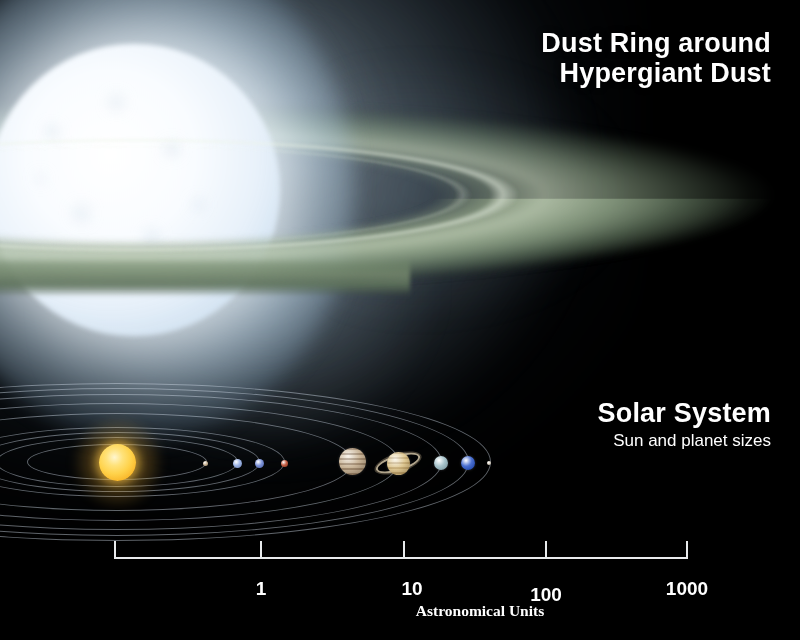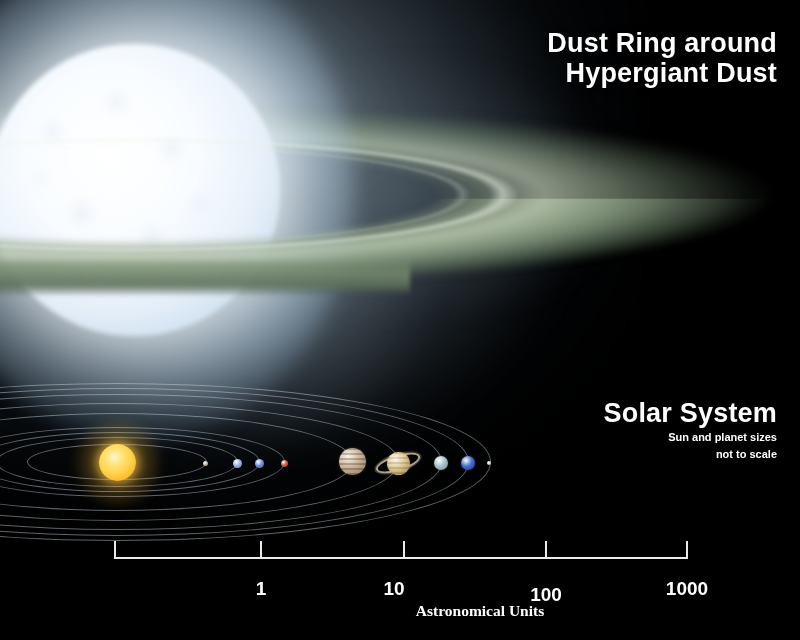--- a/index.html
+++ b/index.html
@@ -155,29 +155,29 @@
       rgba(128,146,120,0.10) 0%,
       rgba(108,128,102,0.78) 16%,
       rgba(124,142,116,0.92) 42%,
       rgba(96,116,92,0.86) 70%,
       rgba(70,88,68,0.34) 92%,
       rgba(0,0,0,0) 100%);
     filter:blur(2.2px);
   }
 
   
-  .title-block{position:absolute;right:23px;text-align:right;color:#fff;}
+  .title-block{position:absolute;right:29px;text-align:right;color:#fff;}
   .title-main{
     font-size:27px;font-weight:bold;line-height:1.12;letter-spacing:.2px;
     text-shadow:0 0 6px rgba(0,0,0,.9);
   }
   #hypergiant-title{top:28px;}
   #solar-title{top:398px;}
   .title-sub{
-    font-size:11px;font-weight:bold;line-height:1.22;margin-top:3px;
+    font-size:17px;font-weight:normal;line-height:1.22;margin-top:3px;
     text-shadow:0 0 5px rgba(0,0,0,.9);
   }
 
   
   .solar{position:absolute;left:0;top:368px;width:800px;height:180px;}
   .orbit{
     position:absolute;border:1px solid rgba(205,216,228,0.46);
     border-radius:50%;box-sizing:border-box;
   }
   .planet{position:absolute;border-radius:50%;}
@@ -260,30 +260,29 @@
       <div style="position: absolute; left: 375px; top: 455px; width: 46px; height: 16px; border-radius: 50%; border: 2px solid rgba(226, 210, 178, 0.78); box-sizing: border-box; transform: rotate(-17deg); box-shadow: rgba(196, 176, 140, 0.35) 0px 0px 0px 1.5px;"></div>
       <div class="planet" style="left: 386.5px; top: 451.5px; width: 23px; height: 23px; background: repeating-linear-gradient(rgba(150, 120, 70, 0.26) 0px, rgba(150, 120, 70, 0.26) 2px, rgba(242, 226, 182, 0.22) 2px, rgba(242, 226, 182, 0.22) 5px), radial-gradient(circle at 36% 30%, rgb(255, 255, 255) 0%, rgb(216, 192, 137) 46%, rgb(138, 112, 64) 92%, rgb(74, 60, 34) 100%); box-shadow: rgba(255, 255, 255, 0.18) 0px 0px 3px;"></div>
       <div class="planet" style="left: 434px; top: 456px; width: 14px; height: 14px; background: radial-gradient(circle at 36% 32%, rgb(255, 255, 255) 0%, rgb(168, 196, 204) 44%, rgb(123, 151, 159) 88%, rgb(103, 131, 139) 100%); box-shadow: rgba(255, 255, 255, 0.18) 0px 0px 3px;"></div>
       <div class="planet" style="left: 461px; top: 456px; width: 14px; height: 14px; background: radial-gradient(circle at 36% 32%, rgb(255, 255, 255) 0%, rgb(74, 111, 208) 44%, rgb(29, 66, 163) 88%, rgb(9, 46, 143) 100%); box-shadow: rgba(255, 255, 255, 0.18) 0px 0px 3px;"></div>
       <div class="planet" style="left: 487px; top: 461px; width: 4px; height: 4px; background: radial-gradient(circle at 36% 32%, rgb(255, 255, 255) 0%, rgb(222, 214, 200) 44%, rgb(177, 169, 155) 88%, rgb(157, 149, 135) 100%);"></div>
     </div>
 
   <div class="title-block" id="solar-title">
     <div class="title-main">Solar System</div>
     <div class="title-sub">Sun and planet sizes</div>
-    <div class="title-sub">not to scale</div>
   </div>
 
   <div class="scale" id="scale-layer">
       <div class="scale-line" style="left: 114px; top: 557px; width: 572px; height: 2px;"></div>
       <div class="scale-line" style="left: 114px; top: 541px; width: 2px; height: 18px;"></div>
       <div class="scale-line" style="left: 260px; top: 541px; width: 2px; height: 18px;"></div>
       <div class="tick-label" style="left: 261px; top: 578px;">1</div>
       <div class="scale-line" style="left: 403px; top: 541px; width: 2px; height: 18px;"></div>
-      <div class="tick-label" style="left: 394px; top: 578px;">10</div>
+      <div class="tick-label" style="left: 412px; top: 578px;">10</div>
       <div class="scale-line" style="left: 545px; top: 541px; width: 2px; height: 18px;"></div>
       <div class="tick-label" style="left: 546px; top: 584px;">100</div>
       <div class="scale-line" style="left: 686px; top: 541px; width: 2px; height: 18px;"></div>
       <div class="tick-label" style="left: 687px; top: 578px;">1000</div>
       <div class="scale-line" style="left: 686px; top: 541px; width: 2px; height: 18px;"></div>
       <div class="axis-caption" style="left: 480px; top: 602px; font-family: Liberation Serif, serif;">Astronomical Units</div>
     </div>
 
 </div>
 

